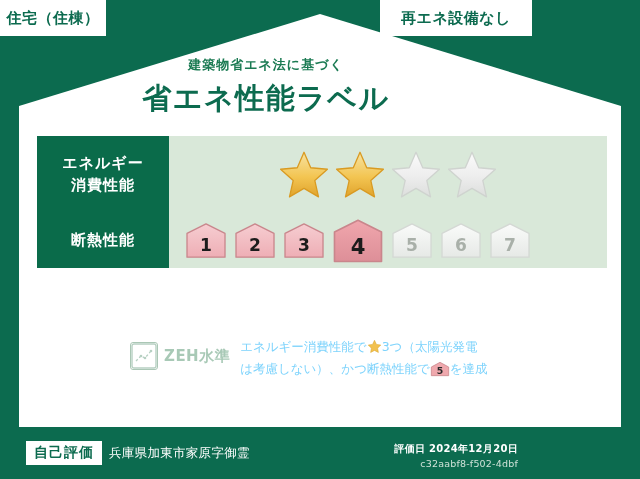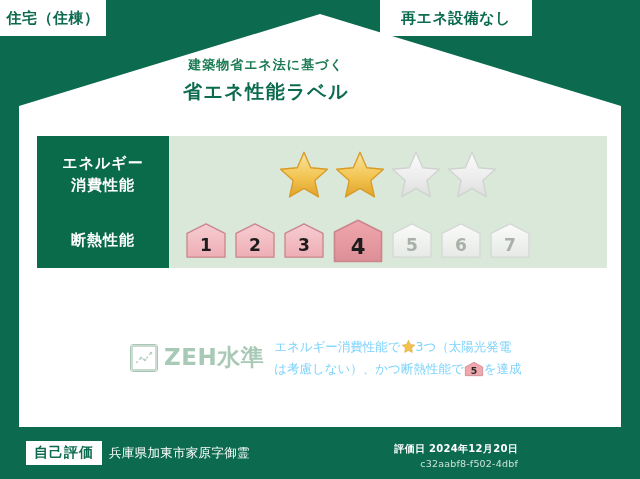--- a/index.html
+++ b/index.html
@@ -22,21 +22,21 @@
     position:absolute;z-index:6;background:#ffffff;color:#0c6b4f;
     font-weight:bold;font-size:15px;letter-spacing:.5px;
     display:flex;align-items:center;justify-content:center;
   }
   .tag-left{left:0;top:0;width:106px;height:36px;}
   .tag-right{right:0;top:0;width:152px;height:36px;}
 
   
   .title-wrap{position:absolute;z-index:5;left:0;right:0;top:56px;text-align:center;}
   .title-sub{color:#1a7a52;font-size:13px;font-weight:bold;letter-spacing:1px;}
-  .title-main{color:#0c6b4f;font-size:19px;font-weight:bold;letter-spacing:1.5px;margin-top:5px;}
+  .title-main{color:#0c6b4f;font-size:29px;font-weight:bold;letter-spacing:1.5px;margin-top:5px;}
 
   
   .rows{position:absolute;z-index:5;left:37px;top:136px;width:570px;}
   .row{display:flex;height:78px;margin-bottom:0;}
   .row-ins{height:54px;}
   .row-label{
     width:132px;flex:0 0 132px;background:#0a6b4a;color:#fff;
     display:flex;flex-direction:column;align-items:center;justify-content:center;
     font-size:15px;font-weight:bold;line-height:1.45;letter-spacing:1px;
   }
@@ -50,21 +50,21 @@
   .star{width:52px;height:52px;display:block;}
 
   
   .badge{position:relative;width:46px;height:38px;display:block;}
   .badge.big{width:56px;height:47px;}
 
   
   .bottom{position:absolute;z-index:5;left:130px;top:336px;width:430px;display:flex;align-items:flex-start;gap:10px;}
   .zeh{display:flex;align-items:center;gap:6px;padding-top:6px;}
   .zeh-icon{width:26px;height:26px;border:1.5px solid #aac7b5;border-radius:3px;background:#fff;display:block;}
-  .zeh-text{color:#a8c9b6;font-size:23px;font-weight:bold;letter-spacing:.5px;white-space:nowrap;}
+  .zeh-text{color:#a8c9b6;font-size:15px;font-weight:bold;letter-spacing:.5px;white-space:nowrap;}
   .desc{font-size:12.5px;color:#7dd3fc;line-height:1.75;letter-spacing:0;}
   .desc .inline-star{display:inline-block;vertical-align:-3px;width:15px;height:15px;}
   .desc .inline-badge{display:inline-block;vertical-align:-4px;width:20px;height:16px;}
 
   
   .footer{position:absolute;z-index:6;left:12px;right:0;bottom:0;height:52px;}
   .footer-left{position:absolute;left:14px;bottom:14px;display:flex;align-items:center;gap:7px;}
   .self-eval{background:#fff;color:#0c6b4f;font-weight:bold;font-size:14px;padding:3px 8px;letter-spacing:1px;}
   .address{color:#ffffff;font-size:12.5px;letter-spacing:.3px;}
   .footer-right{position:absolute;right:14px;bottom:10px;text-align:right;}

